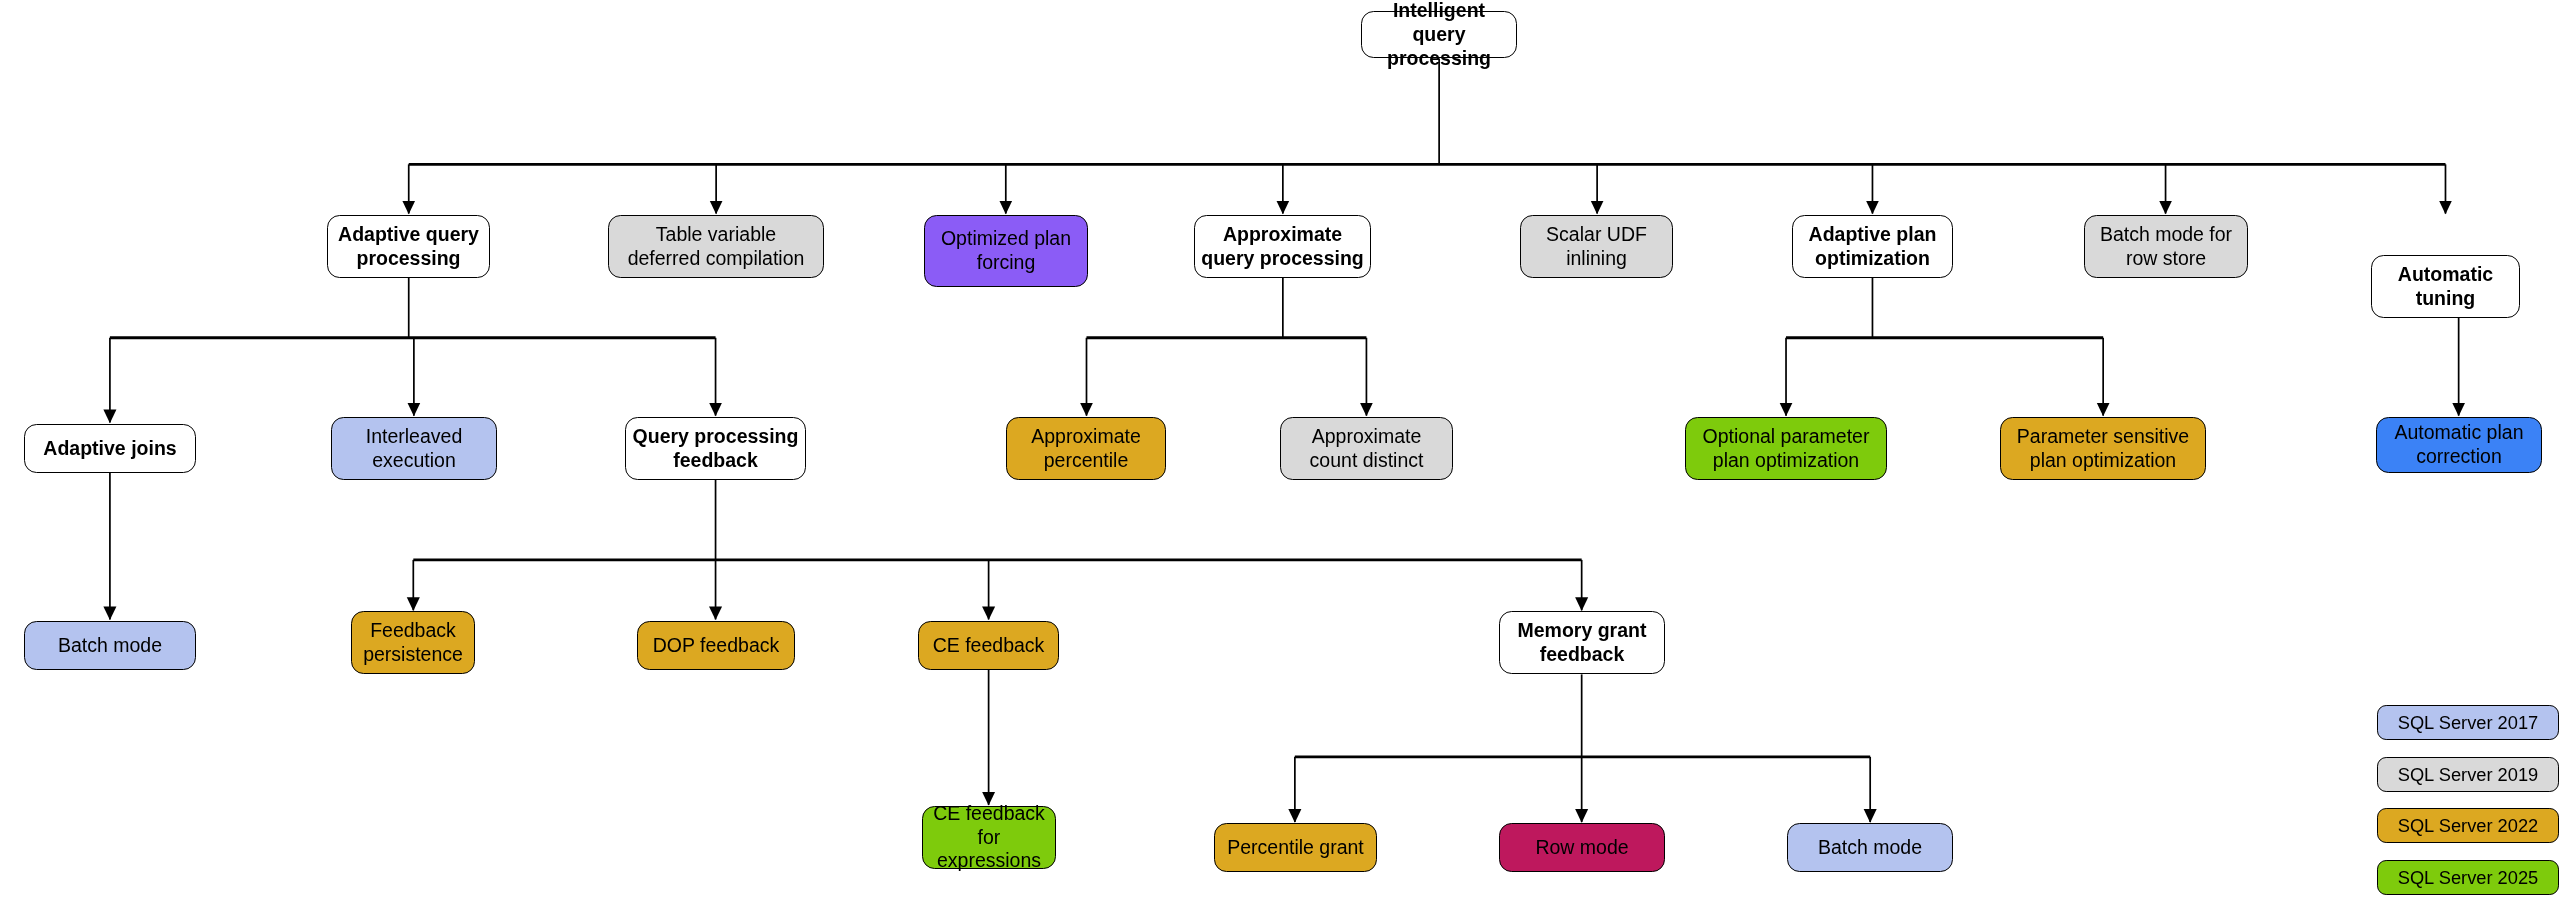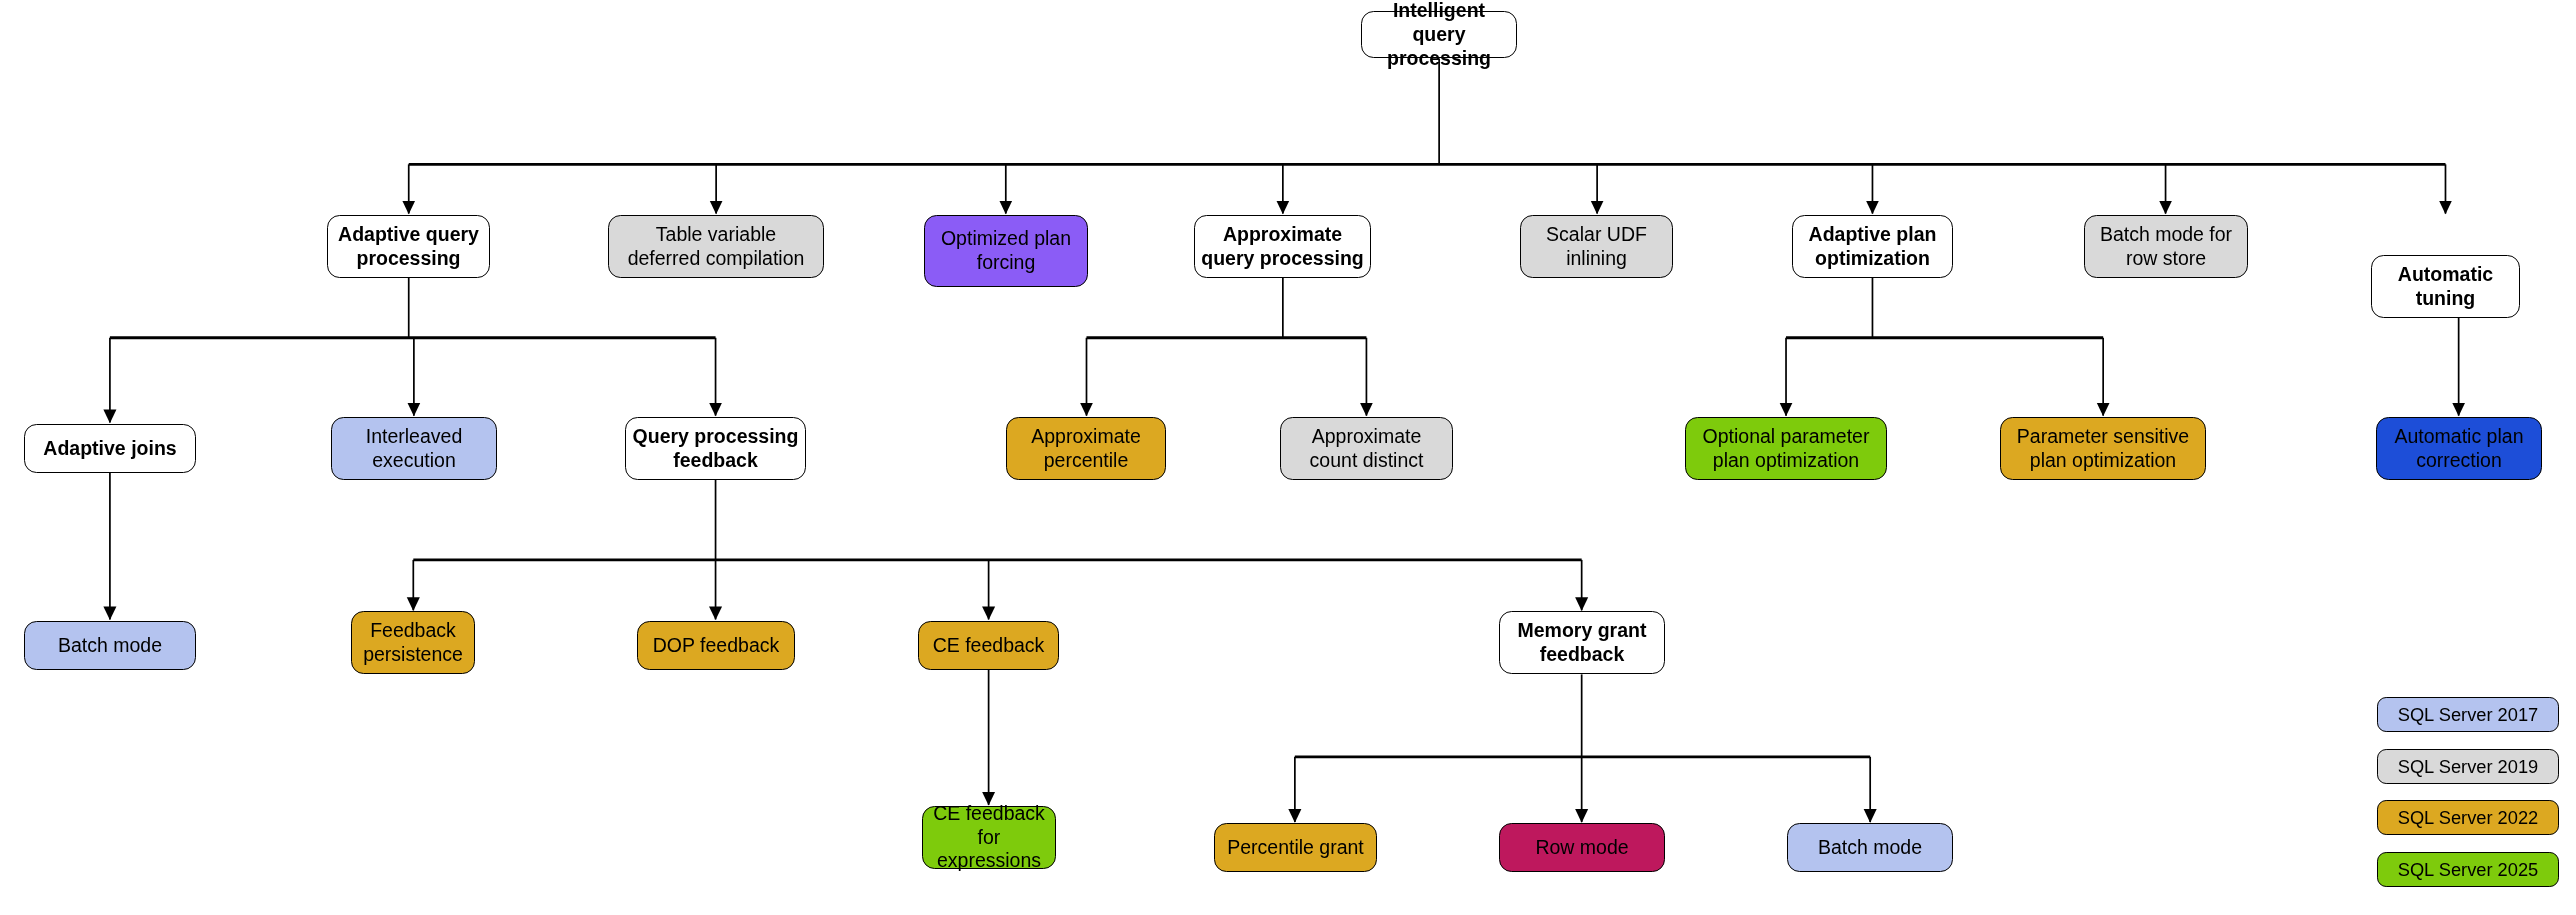--- a/index.html
+++ b/index.html
@@ -64,20 +64,21 @@
     box-sizing: border-box;
     border: 1.7px solid #000000;
     border-radius: 9.2px;
     display: flex;
     align-items: center;
     justify-content: center;
     font-family: "Liberation Sans", sans-serif;
     font-size: 18.3px;
     color: #000000;
     white-space: nowrap;
+    margin-top: 8px;
   }
 </style>
 </head>
 <body>
 
 <div id="canvas">
   <svg id="edge-layer" width="2576" height="916" viewBox="0 0 4500 1600">
     <defs>
       <marker id="arrowhead" markerWidth="9" markerHeight="9" refX="7.6" refY="4.2" orient="auto" markerUnits="strokeWidth">
         <path d="M 0 0.4 L 8 4.2 L 0 8 z" fill="#000000"></path>
@@ -199,21 +200,21 @@
 count distinct</span>
       </div>
       <div class="node" style="left: 1685px; top: 417px; width: 202px; height: 63px; background: rgb(126, 203, 12);">
         <span class="lbl">Optional parameter
 plan optimization</span>
       </div>
       <div class="node" style="left: 2000px; top: 417px; width: 206px; height: 63px; background: rgb(220, 168, 33);">
         <span class="lbl">Parameter sensitive
 plan optimization</span>
       </div>
-      <div class="node" style="left: 2376px; top: 417px; width: 166px; height: 63px; background: #1d4ed8;">
+      <div class="node" style="left: 2376px; top: 417px; width: 166px; height: 56px; background: #3b82f6;">
         <span class="lbl">Automatic plan
 correction</span>
       </div>
       <div class="node" style="left: 24px; top: 621px; width: 172px; height: 49px; background: rgb(180, 195, 239);">
         <span class="lbl">Batch mode</span>
       </div>
       <div class="node" style="left: 351px; top: 611px; width: 124px; height: 63px; background: rgb(220, 168, 33);">
         <span class="lbl">Feedback
 persistence</span>
       </div>

